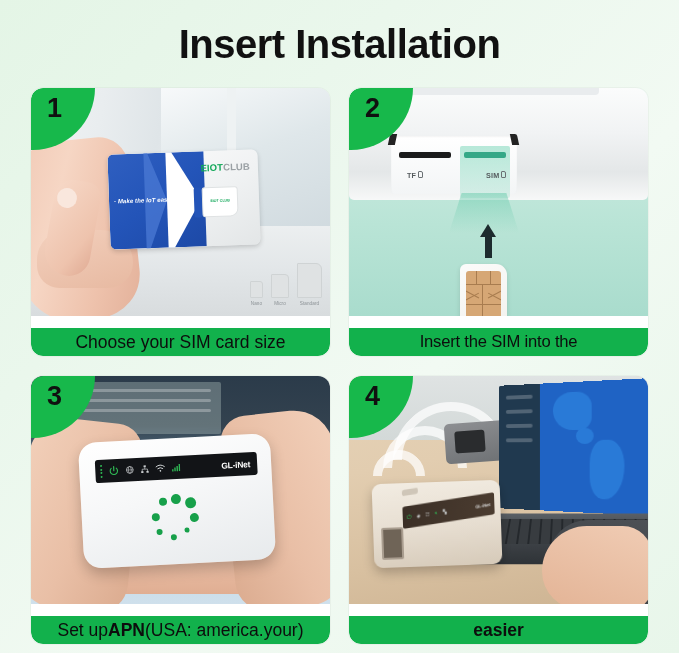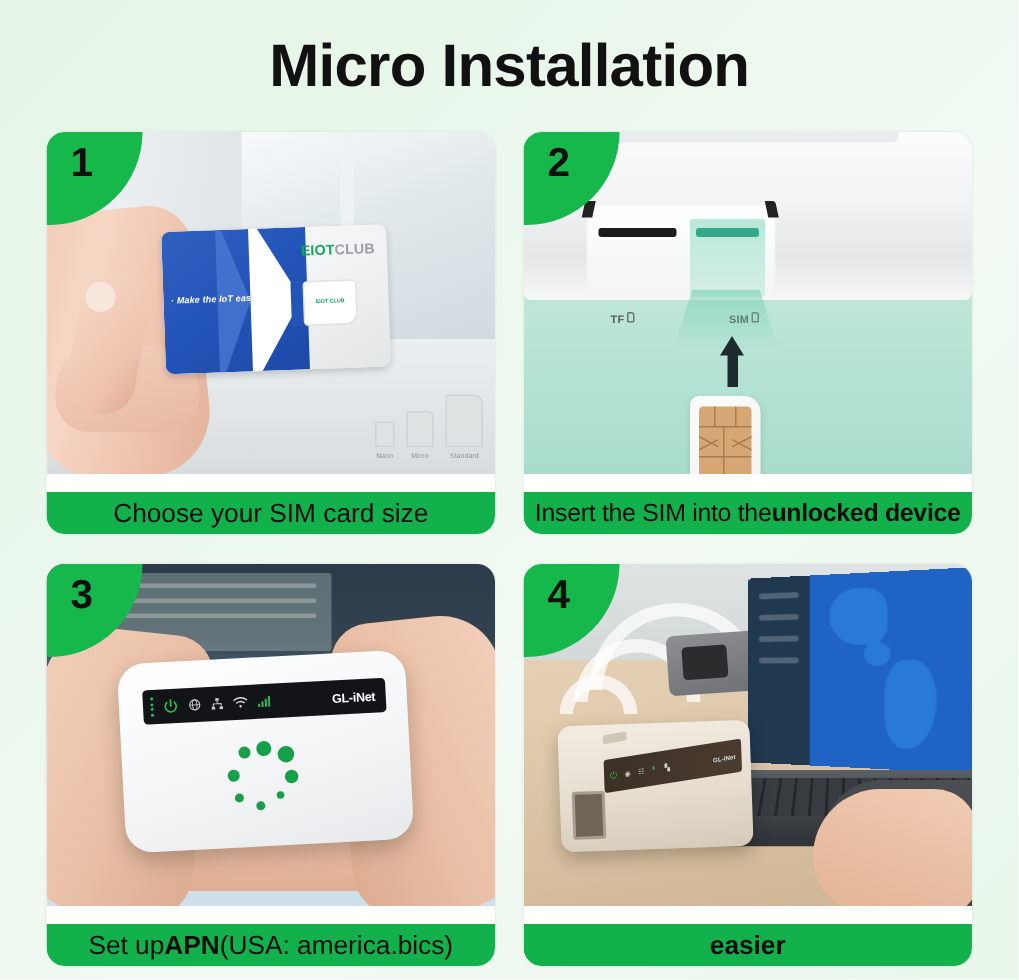--- a/index.html
+++ b/index.html
@@ -264,21 +264,20 @@
     position: absolute; left: 100px; top: 105px;
     width: 70px; height: 40px;
     background: linear-gradient(180deg, rgba(110,205,175,.55) 0%, rgba(140,215,190,0) 100%);
     clip-path: polygon(18% 0%, 82% 0%, 100% 100%, 0% 100%);
   }
   .p2-label {
     position: absolute;
     font-size: 7.2px; color: #555b5e; font-weight: bold;
     display: flex; align-items: flex-start; gap: 2px;
     letter-spacing: .2px;
-    margin-top: 37px;
   }
   .p2-label .mini {
     display: inline-block; width: 5px; height: 7px;
     border: 1px solid #6b7174; border-radius: 1px 2px 1px 1px;
   }
   .p2-tf-label { left: 58px; top: 83px; }
   .p2-sim-label { left: 117px; top: 83px; padding-left: 20px; }
   .p2-arrow {
     position: absolute; left: 131px; top: 136px;
     width: 16px; height: 34px;
@@ -518,21 +517,21 @@
     z-index: 4;
   }
   .p4-dongle i {
     position: absolute; left: 10px; top: 8px; width: 30px; height: 22px;
     background: #2a2c2e; border-radius: 3px; display: block;
   }
 </style>
 </head>
 <body>
 
-<div class="page-title">Micro Installation</div>
+<div class="page-title">Insert Installation</div>
 
 <div class="grid">
 
   <div class="panel">
     <div class="photo">
       <div class="p1-bg"></div>
       <div class="p1-window"></div>
       <div class="p1-win-mullion"></div>
       <div class="p1-win-sill"></div>
       <div class="p1-counter"></div>
@@ -625,21 +624,20 @@
         </div>
       </div>
     </div>
 
     <div class="badge">
       <span>2</span>
     </div>
 
     <div class="caption tight">
       <span>Insert the SIM into the </span>
-        <span class="b">unlocked device</span>
     </div>
   </div>
 
   <div class="panel">
     <div class="photo">
       <div class="p3-bg"></div>
       <div class="p3-doc">
         <i></i>
         <i></i>
         <i></i>
@@ -710,21 +708,21 @@
       <div class="p3-fingers"></div>
     </div>
 
     <div class="badge">
       <span>3</span>
     </div>
 
     <div class="caption">
       <span>Set up </span>
         <span class="b">APN</span>
-        <span> (USA: america.bics)</span>
+        <span> (USA: america.your)</span>
     </div>
   </div>
 
   <div class="panel">
     <div class="photo">
       <div class="p4-bg"></div>
       <div class="p4-wall"></div>
 
       <div class="p4-wave p4-w3"></div>
       <div class="p4-wave p4-w2"></div>

